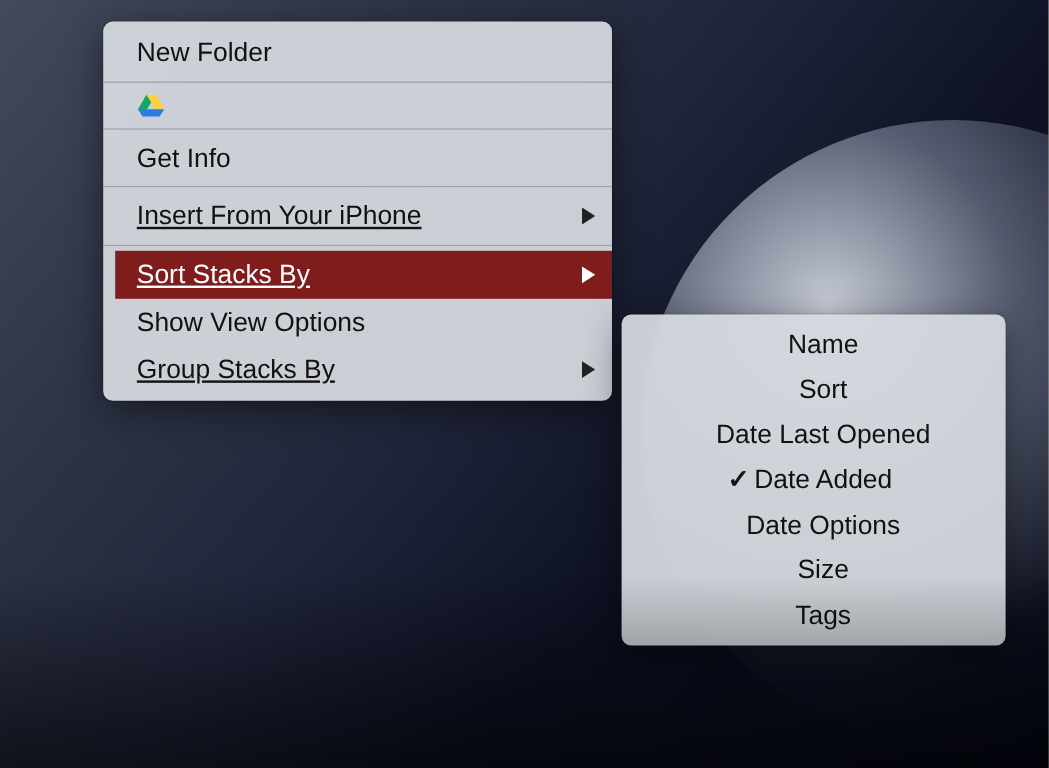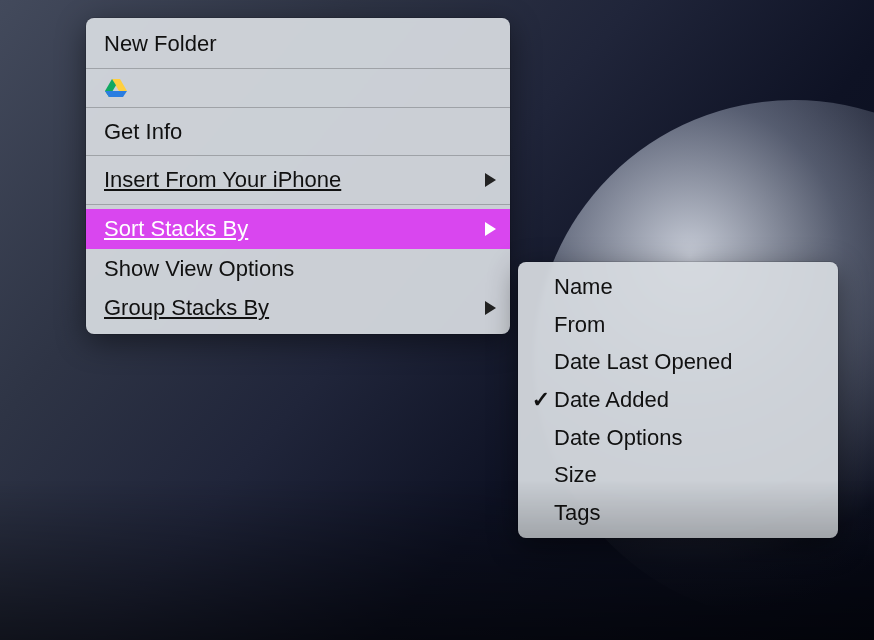--- a/index.html
+++ b/index.html
@@ -73,28 +73,29 @@
     left: 518px;
     width: 320px;
   }
 
   .menu-item {
     display: flex;
     align-items: center;
     padding: 5px 18px 5px 18px;
     line-height: 1.35;
     cursor: default;
+    margin-left: 10px;
   }
   .menu-item.with-arrow {
     padding-right: 40px;
     position: relative;
     text-decoration: underline;
   }
   .menu-item.highlight {
-    background: #d946ef;
+    background: #7f1d1d;
     color: #fff;
   }
 
   .menu-sep {
     height: 1px;
     margin: 4px 0;
     background: rgba(0,0,0,0.22);
   }
 
   .item-icon {
@@ -122,20 +123,21 @@
     border-left-color: #fff;
   }
 
   
   .sub-item {
     display: flex;
     align-items: center;
     padding: 4px 20px 4px 10px;
     line-height: 1.35;
     cursor: default;
+    justify-content: center;
   }
   .check-col {
     width: 26px;
     text-align: center;
     flex: 0 0 auto;
     font-weight: 600;
   }
 </style>
 </head>
 <body>
@@ -193,21 +195,21 @@
 
   <div class="menu menu-sub">
 
     <div class="sub-item">
       <span class="check-col"></span>
       <span>Name</span>
     </div>
 
     <div class="sub-item">
       <span class="check-col"></span>
-      <span>From</span>
+      <span>Sort</span>
     </div>
 
     <div class="sub-item">
       <span class="check-col"></span>
       <span>Date Last Opened</span>
     </div>
 
     <div class="sub-item">
       <span class="check-col">✓</span>
       <span>Date Added</span>

